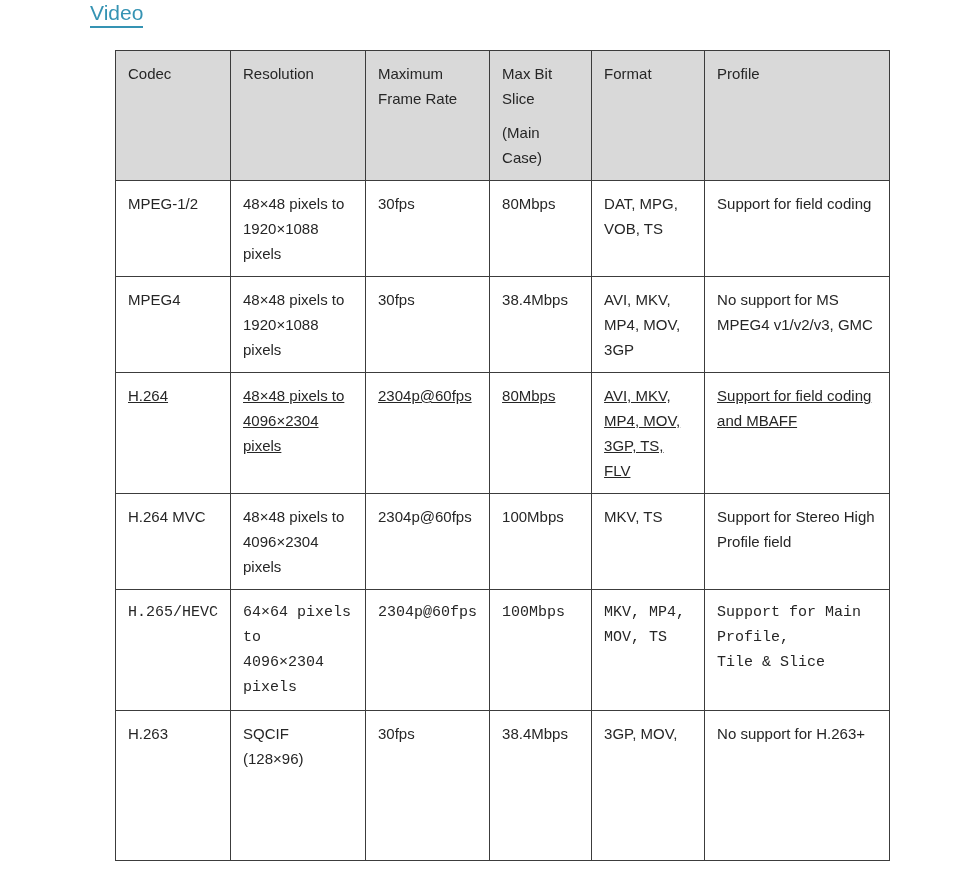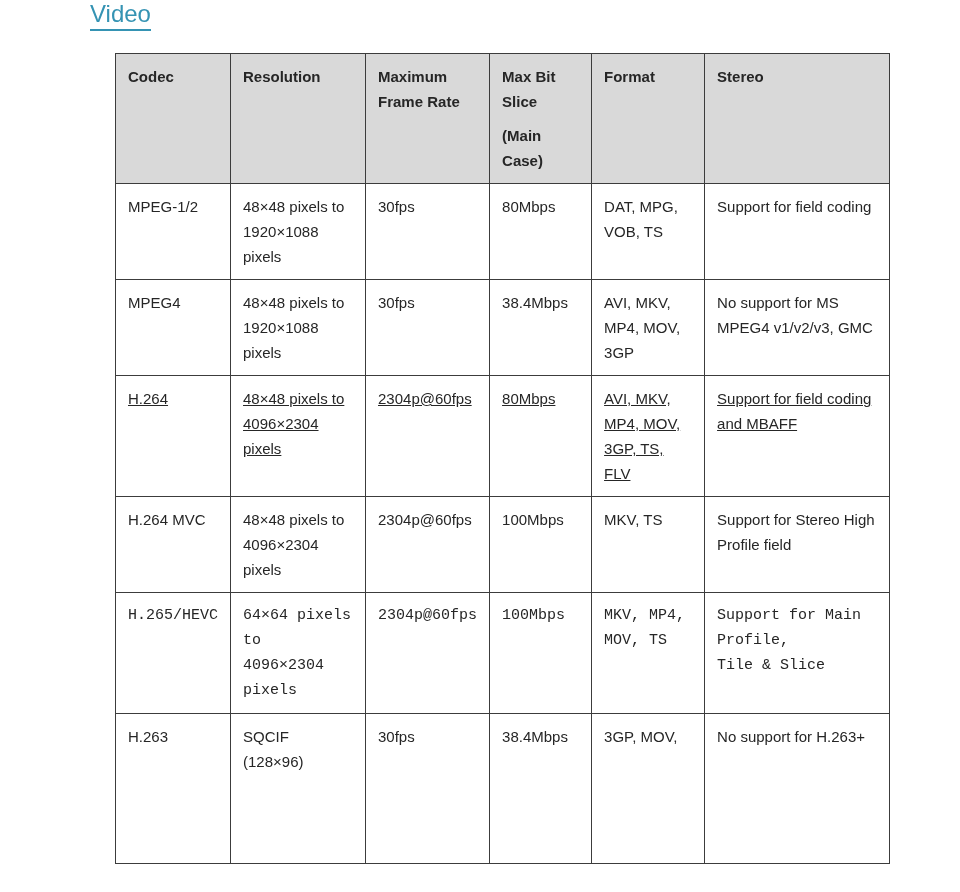--- a/index.html
+++ b/index.html
@@ -14,21 +14,21 @@
     width:960px;
     background:#ffffff;
     color:var(--text);
     font-family:"Liberation Sans", sans-serif;
   }
   .heading-wrap{
     margin:2px 0 0 90px;
   }
   .video-link{
     display:inline-block;
-    font-size:24px;
+    font-size:21px;
     line-height:1;
     color:var(--accent);
     text-decoration:none;
     border-bottom:2px solid var(--accent);
     padding-bottom:3px;
     cursor:pointer;
   }
   table.spec{
     border-collapse:collapse;
     table-layout:fixed;
@@ -41,21 +41,20 @@
     text-align:left;
     padding:10px 12px;
     font-size:15px;
     font-weight:400;
     line-height:25px;
     color:var(--text);
     overflow:hidden;
   }
   table.spec thead th{
     background:var(--header-bg);
-    font-weight:bold;
   }
   table.spec p{
     margin:0 0 9px 0;
     line-height:25px;
   }
   table.spec p:last-child{margin-bottom:0;}
   .ln{line-height:25px;}
 </style>
 </head>
 <body>
@@ -85,21 +84,21 @@
           <p>Maximum Frame Rate</p>
         </th>
         <th>
           <p>Max Bit Slice</p>
           <p>(Main Case)</p>
         </th>
         <th>
           <p>Format</p>
         </th>
         <th>
-          <p>Stereo</p>
+          <p>Profile</p>
         </th>
       </tr>
     </thead>
     <tbody>
       <tr style="height: 70px;">
         <td>
           <div class="ln">MPEG-1/2</div>
         </td>
         <td>
           <div class="ln">48×48 pixels to</div>

